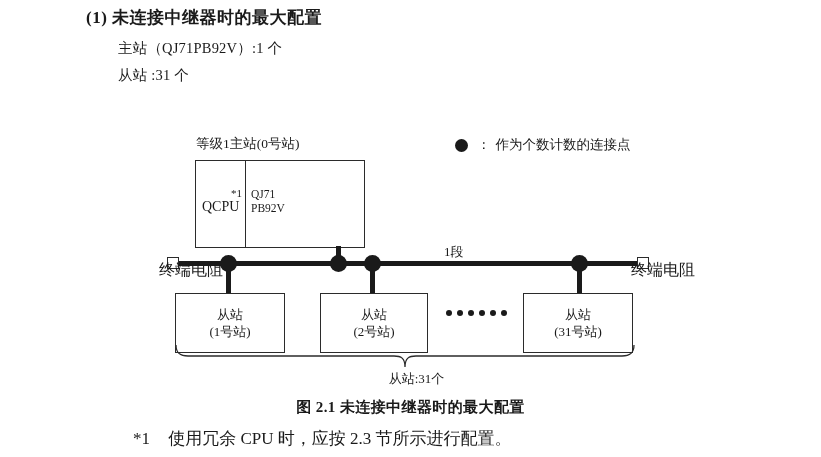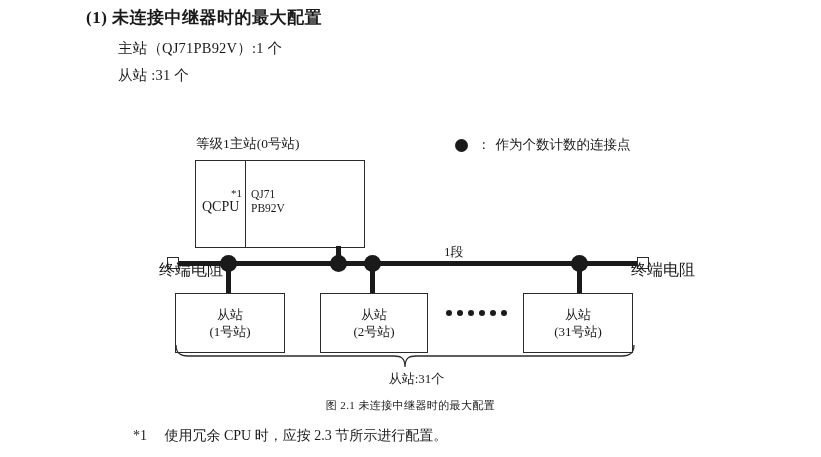--- a/index.html
+++ b/index.html
@@ -200,29 +200,29 @@
     text-align: center;
     font-size: 13px;
     padding-left: 12px;
   }
   .fig-caption {
     position: absolute;
     left: 0;
     right: 0;
     top: 398px;
     text-align: center;
-    font-size: 11px;
-    font-weight: normal;
+    font-size: 15px;
+    font-weight: bold;
     letter-spacing: 0.4px;
   }
   .footnote {
     position: absolute;
     left: 133px;
     top: 427px;
-    font-size: 14px;
+    font-size: 17px;
     white-space: nowrap;
   }
   .footnote .fn-mark { margin-right: 14px; }
 </style>
 </head>
 <body>
 
 <div class="sec-title">
   <span>(1)</span>
   <span>未连接中继器时的最大配置</span>

